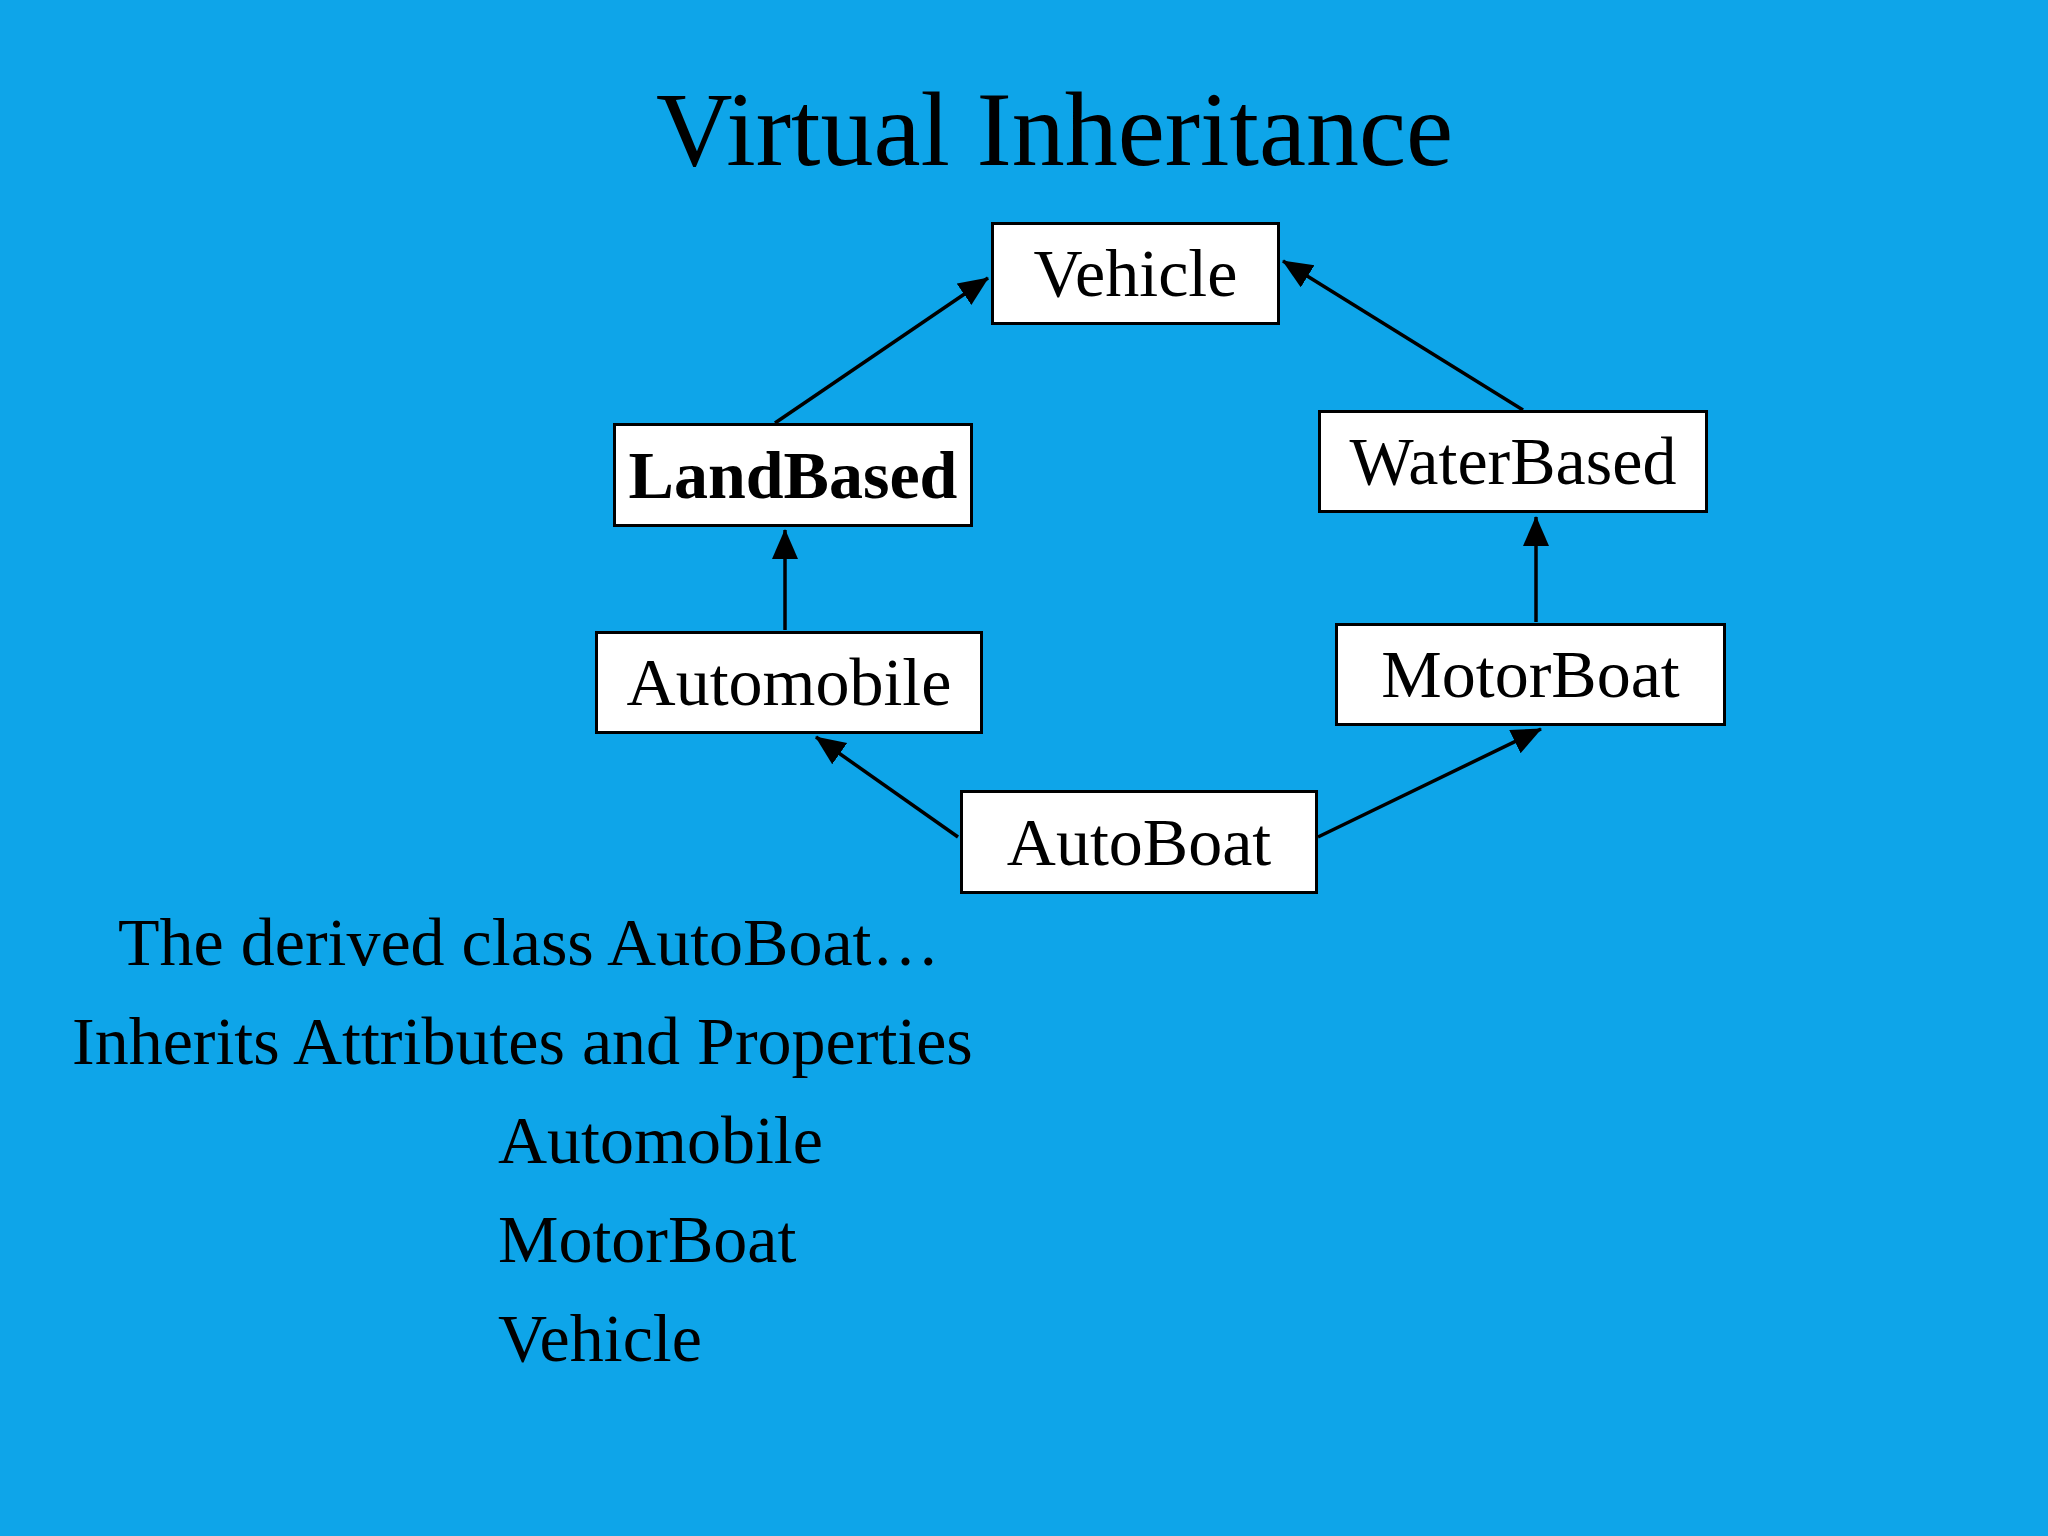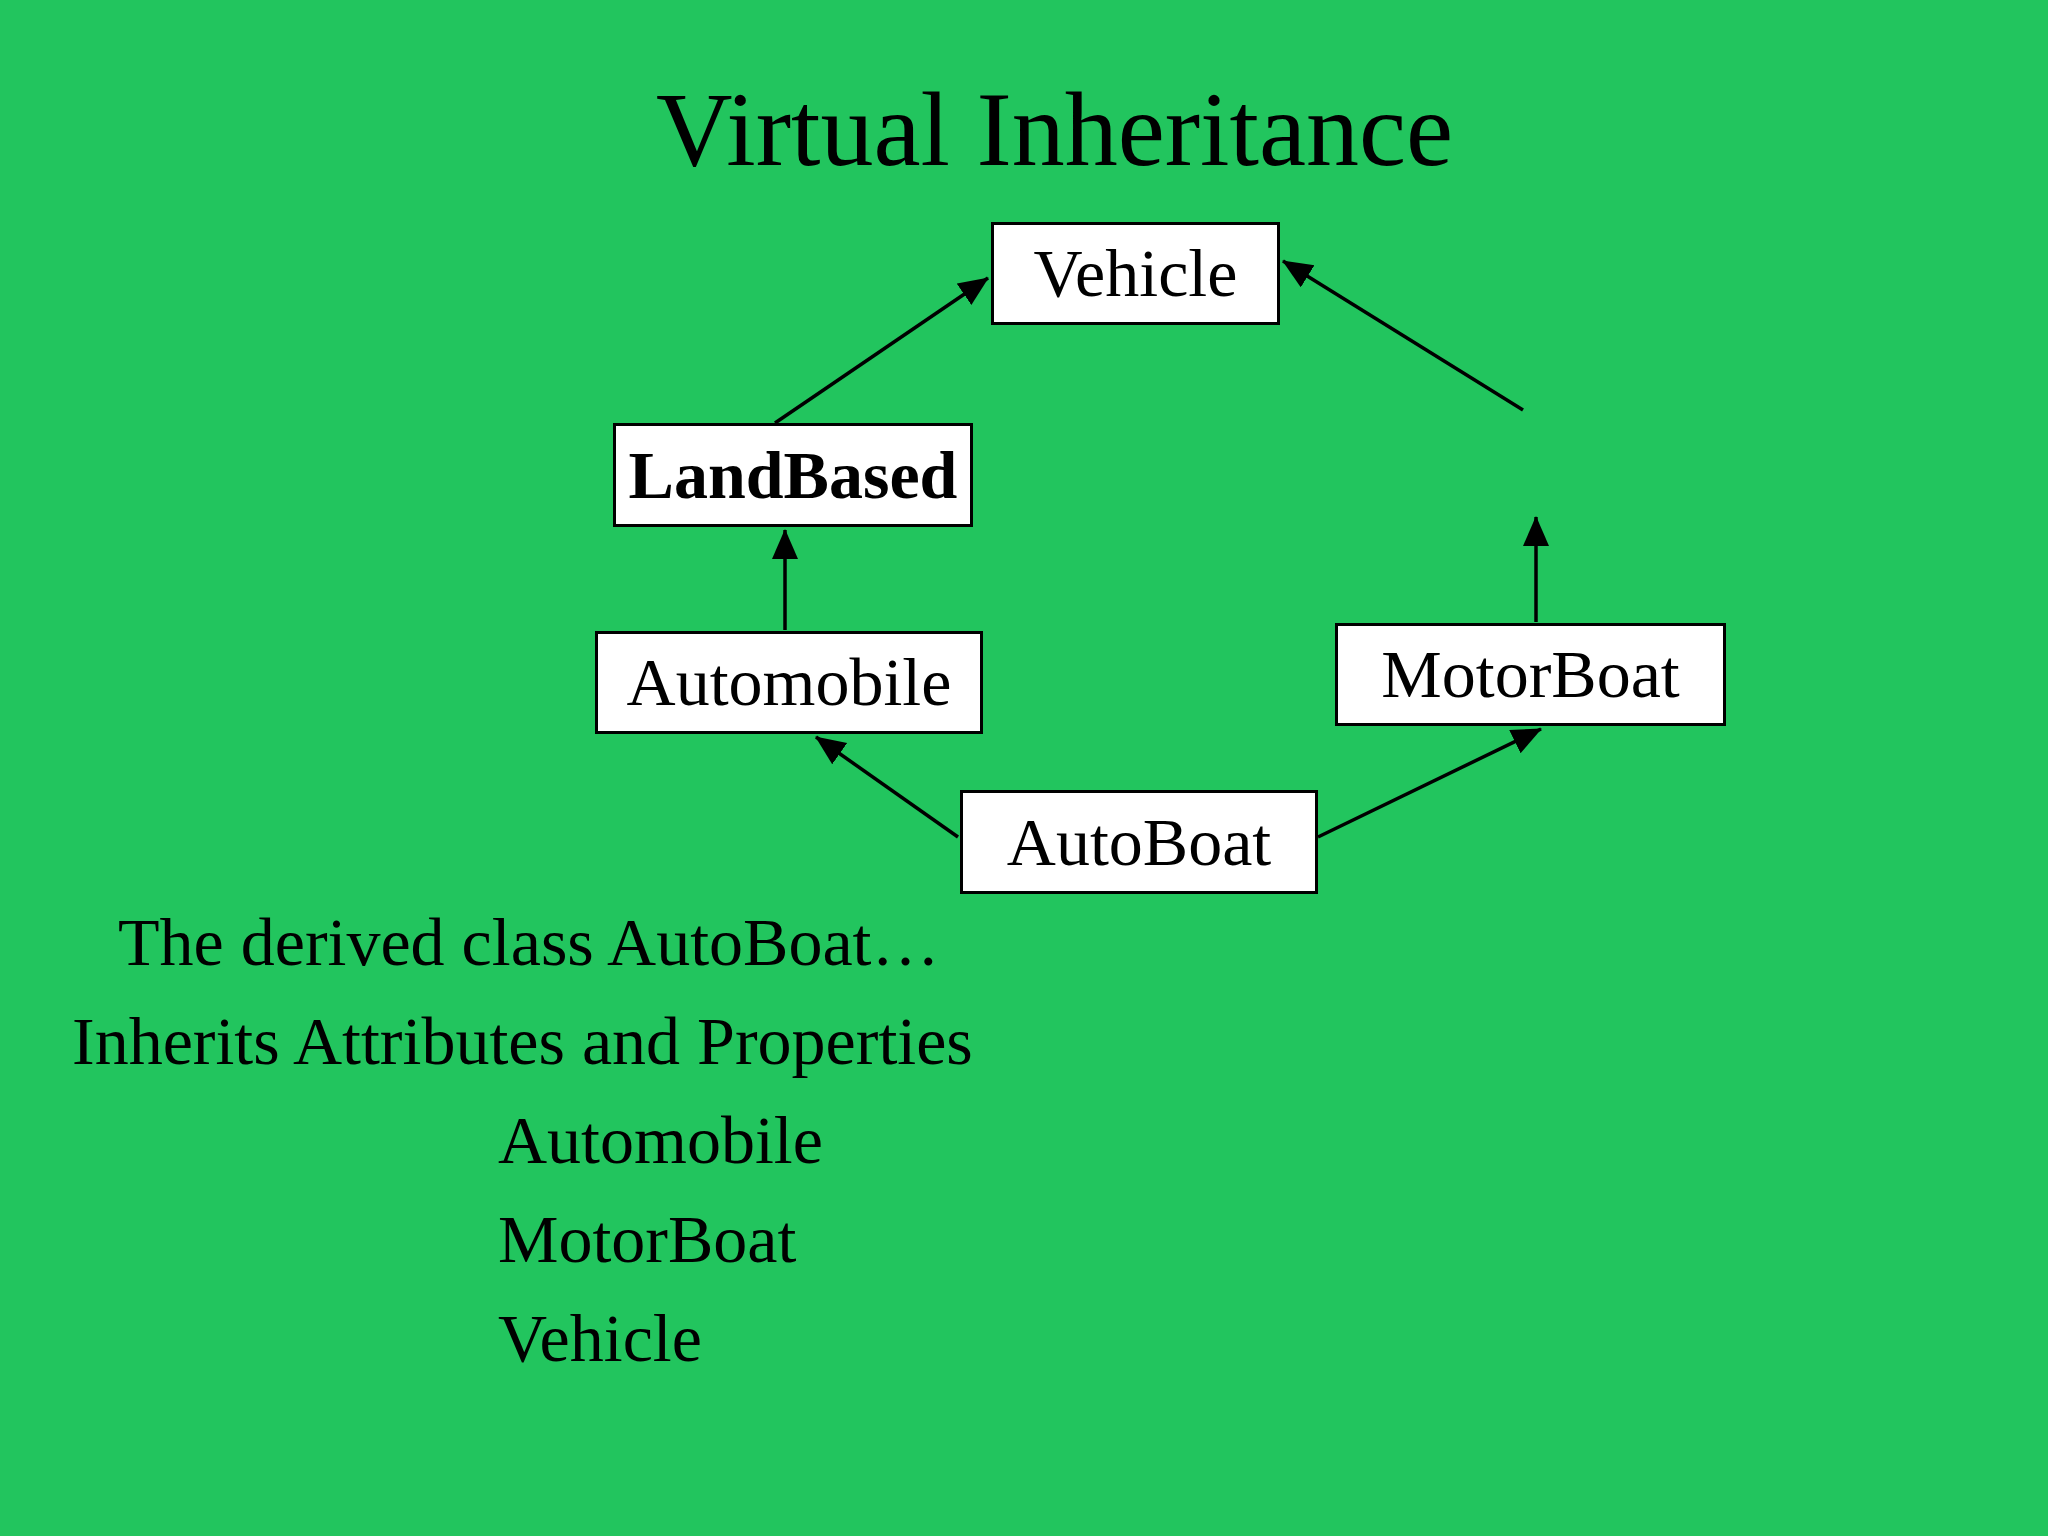--- a/index.html
+++ b/index.html
@@ -1,21 +1,21 @@
 <!DOCTYPE html>
 <html><head>
 <meta charset="utf-8">
 <style>
   * { margin: 0; padding: 0; box-sizing: border-box; }
   html, body { background: #ffffff; }
   .slide {
     position: relative;
     width: 2048px;
     height: 1536px;
-    background: #22c55e;
+    background: #0ea5e9;
     color: #000000;
     font-family: "Liberation Serif", "DejaVu Serif", serif;
     overflow: hidden;
   }
   .slide-title {
     position: absolute;
     left: 656px;
     top: 77px;
     font-size: 106px;
     line-height: 1;
@@ -81,20 +81,21 @@
     <line x1="785" y1="630" x2="785" y2="530" marker-end="url(#arrowhead)"></line>
     <line x1="1536" y1="622" x2="1536" y2="517" marker-end="url(#arrowhead)"></line>
     <line x1="958" y1="837" x2="816" y2="737" marker-end="url(#arrowhead)"></line>
     <line x1="1318" y1="837" x2="1541" y2="729" marker-end="url(#arrowhead)"></line>
   </svg>
 
   <div class="node node-vehicle">Vehicle</div>
 
   <div class="node node-landbased">LandBased</div>
 
+  <div class="node node-waterbased">WaterBased</div>
 
   <div class="node node-automobile">Automobile</div>
 
   <div class="node node-motorboat">MotorBoat</div>
 
   <div class="node node-autoboat">AutoBoat</div>
 
   <div class="body-text">
     <div class="body-line indent-0">The derived class AutoBoat…</div>
     <div class="body-line indent-1">Inherits Attributes and Properties</div>

